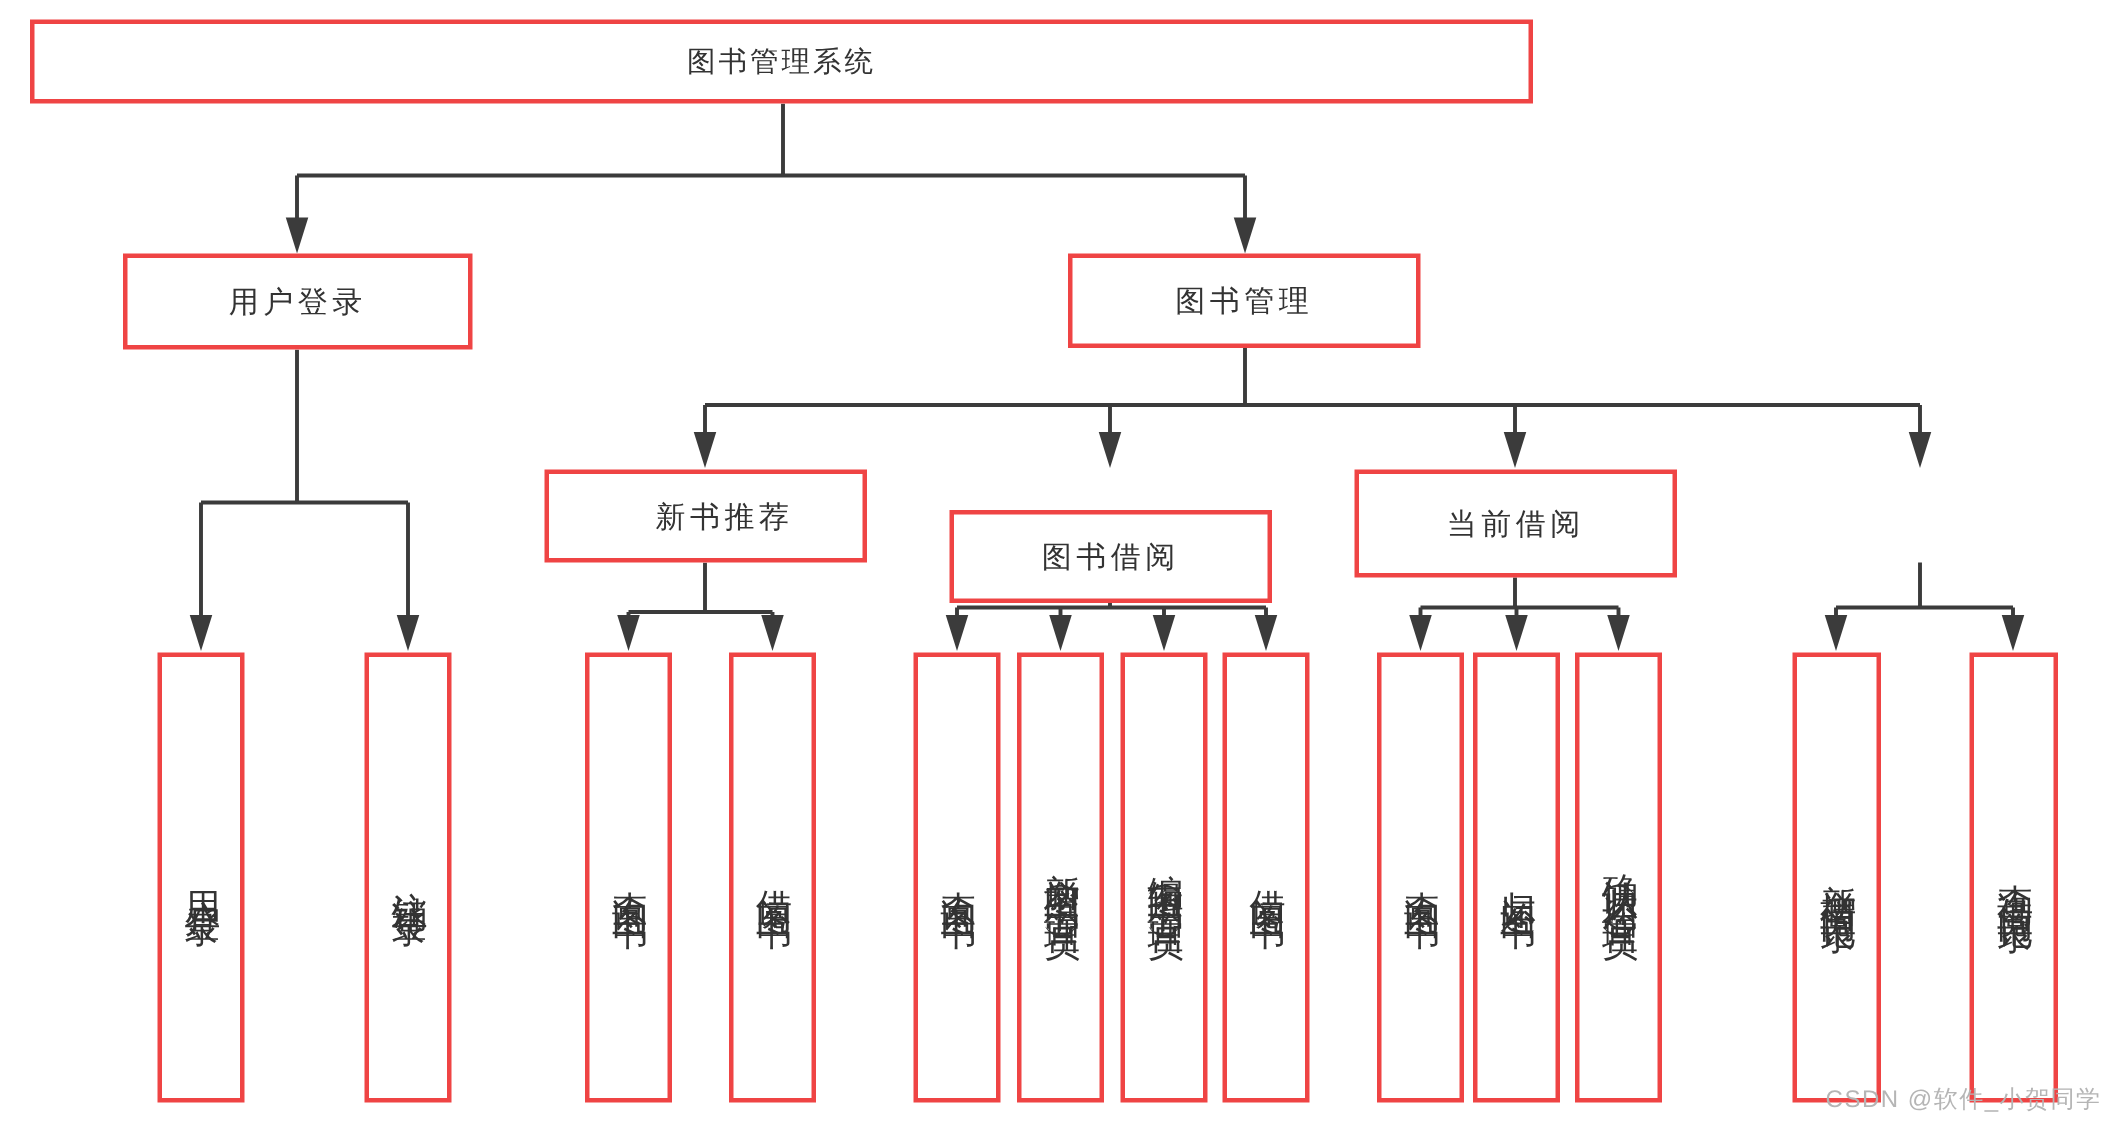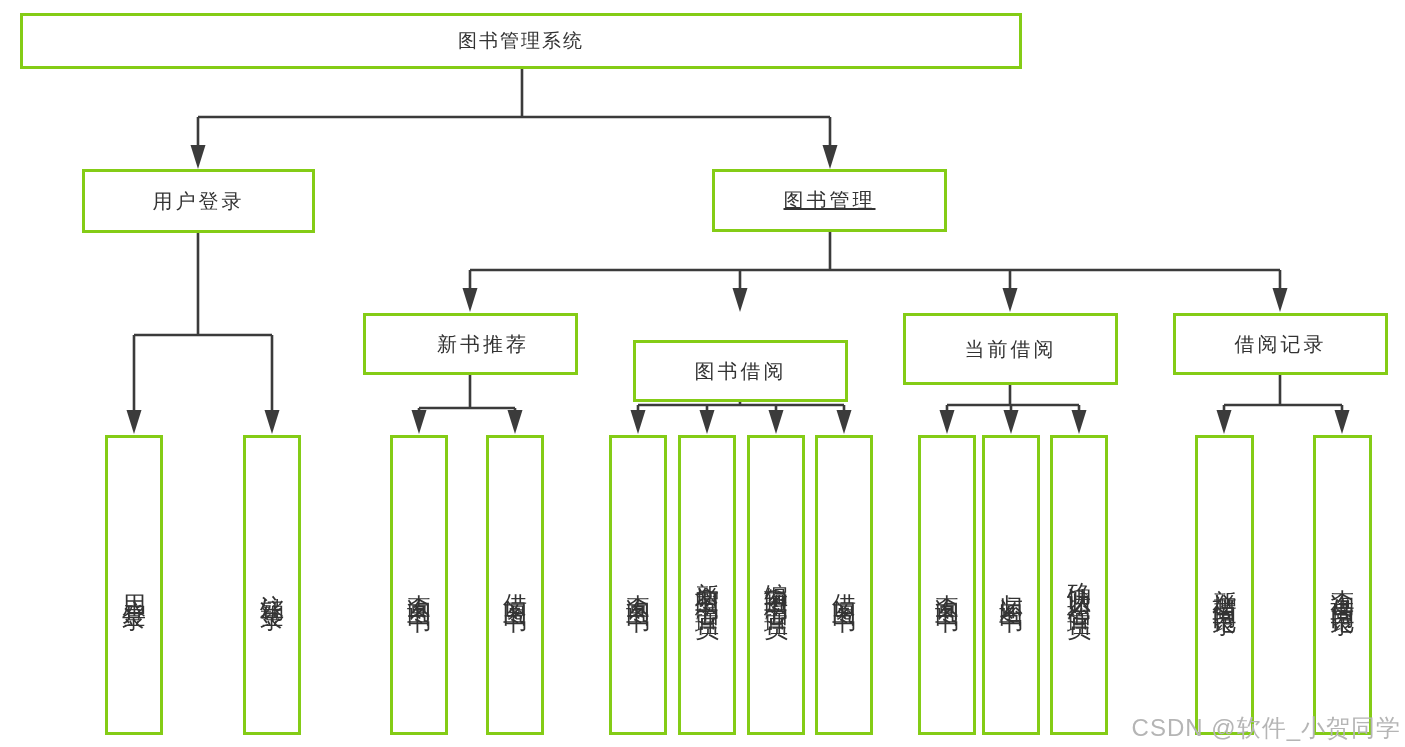--- a/index.html
+++ b/index.html
@@ -8,21 +8,21 @@
     width: 1405px;
     height: 747px;
     background: #ffffff;
     font-family: "Liberation Sans", sans-serif;
     overflow: hidden;
   }
   #wires { position: absolute; left: 0; top: 0; z-index: 1; }
   .node {
     position: absolute;
     box-sizing: border-box;
-    border: 3px solid #84cc16;
+    border: 3px solid #ef4444;
     background: #ffffff;
     display: flex;
     align-items: center;
     justify-content: center;
     color: #333333;
     z-index: 2;
   }
   .node.root  { font-size: 19px; letter-spacing: 2px; }
   .node.lvl   { font-size: 20px; letter-spacing: 3px; }
   .node.leaf  { font-size: 24px; }
@@ -30,21 +30,21 @@
     writing-mode: vertical-rl;
     text-orientation: mixed;
     letter-spacing: 5px;
     line-height: 1;
     white-space: nowrap;
   }
   .watermark {
     position: absolute;
     right: 4px;
     bottom: 3px;
-    font-size: 24px;
+    font-size: 16px;
     letter-spacing: 1px;
     color: #b5b5b5;
     z-index: 3;
   }
 </style>
 </head>
 <body>
 
 <div id="canvas">
 
@@ -87,26 +87,25 @@
       <polygon points="1003.5,410 1018.5,410 1011,434"></polygon>
       <polygon points="1071.5,410 1086.5,410 1079,434"></polygon>
       <polygon points="1216.5,410 1231.5,410 1224,434"></polygon>
       <polygon points="1334.5,410 1349.5,410 1342,434"></polygon>
     </g>
   </svg>
 
   <div class="node root" style="left:20px; top:13px; width:1002px; height:56px;">图书管理系统</div>
 
   <div class="node lvl" style="left:82px; top:169px; width:233px; height:64px;">用户登录</div>
-  <div class="node lvl" style="left:712px; top:169px; width:235px; height:63px;text-decoration:underline;">图书管理</div>
+  <div class="node lvl" style="left:712px; top:169px; width:235px; height:63px;">图书管理</div>
 
   <div class="node lvl" style="left:363px; top:313px; width:215px; height:62px;padding-left:25px;">新书推荐</div>
   <div class="node lvl" style="left:633px; top:313px; width:215px; height:62px;margin-top:27px;">图书借阅</div>
   <div class="node lvl" style="left:903px; top:313px; width:215px; height:72px;">当前借阅</div>
-  <div class="node lvl" style="left:1173px; top:313px; width:215px; height:62px;">借阅记录</div>
 
   <div class="node leaf" style="left:105px; top:435px; width:58px; height:300px;">
     <span class="vtext">用户登录</span>
   </div>
   <div class="node leaf" style="left:243px; top:435px; width:58px; height:300px;">
     <span class="vtext">注销登录</span>
   </div>
 
   <div class="node leaf" style="left:390px; top:435px; width:58px; height:300px;">
     <span class="vtext">查询图书</span>

